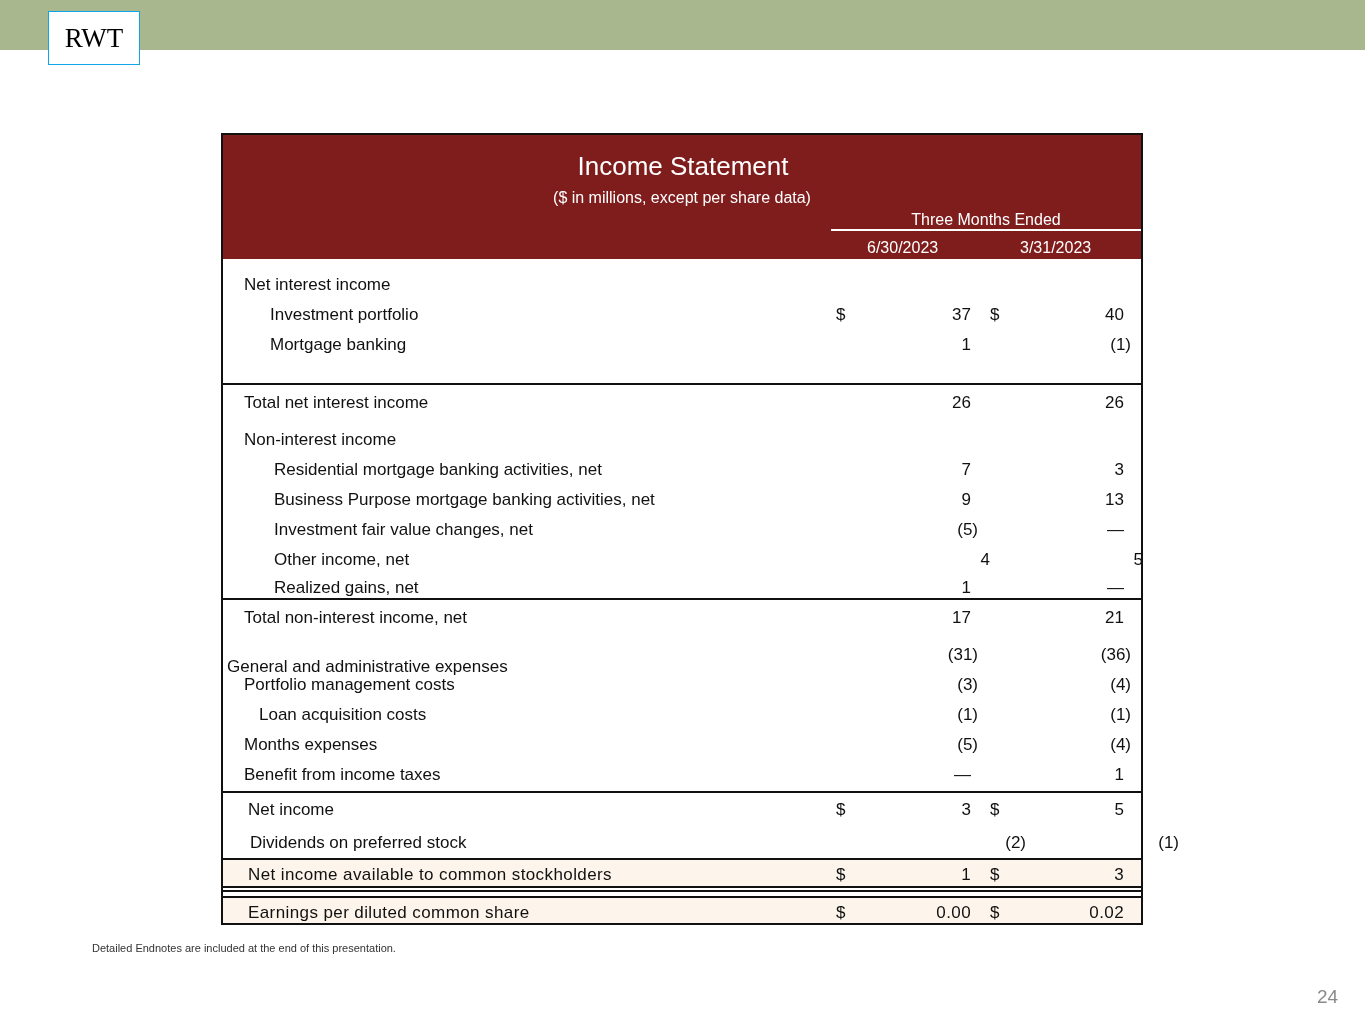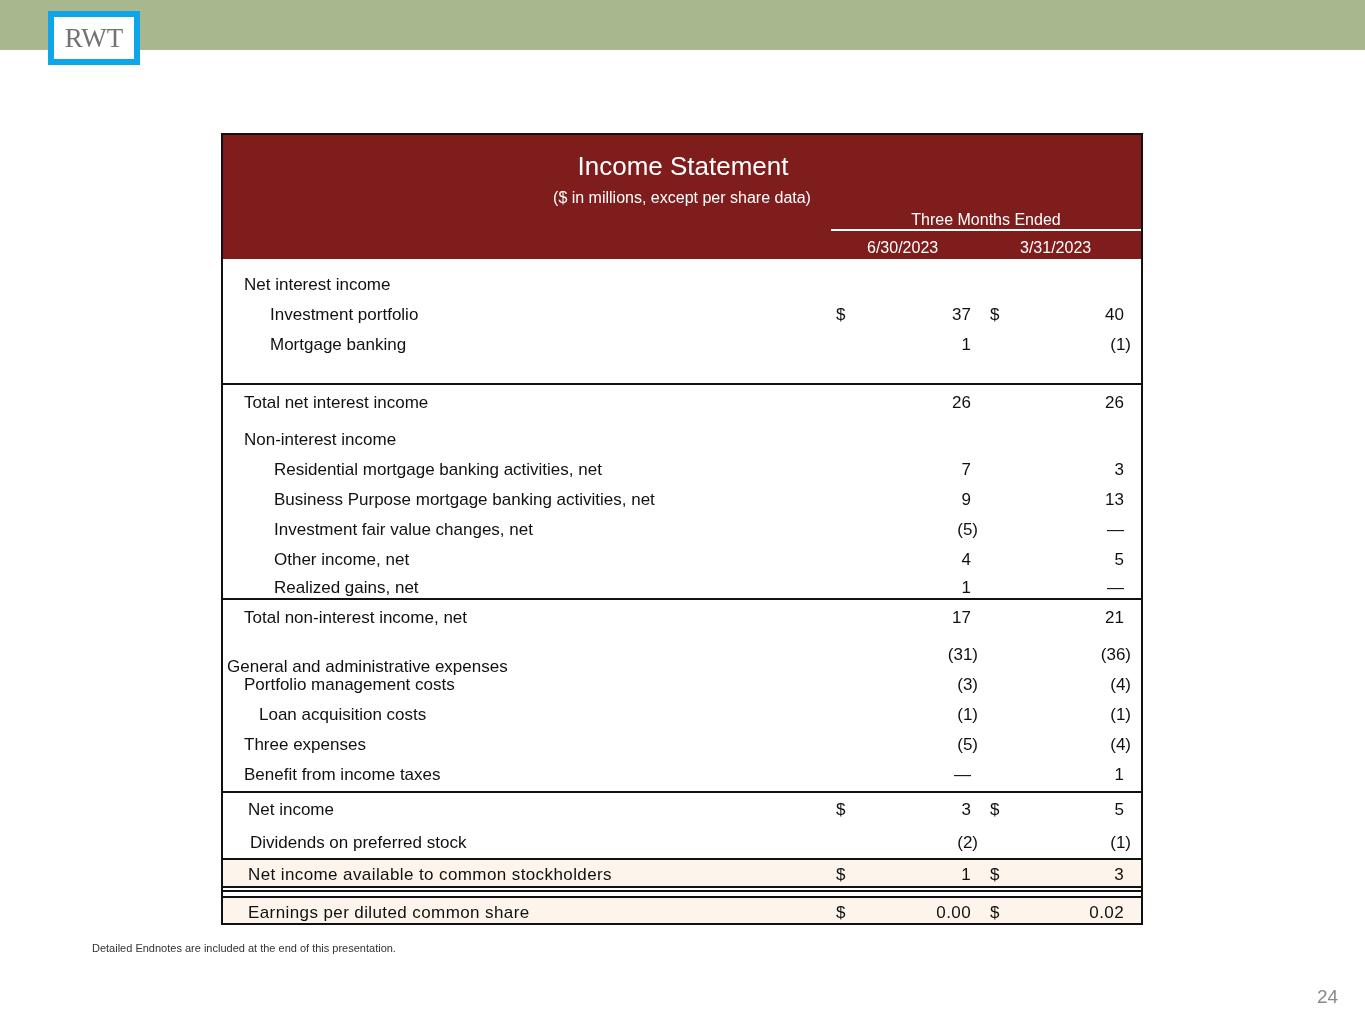--- a/index.html
+++ b/index.html
@@ -1,18 +1,18 @@
 <!DOCTYPE html>
 <html><head>
 <meta charset="utf-8">
 <style>
   html, body { margin:0; padding:0; }
   body { width:1365px; height:1024px; position:relative; background:#ffffff; font-family:"Liberation Sans", sans-serif; overflow:hidden; }
   .topbar { position:absolute; left:0; top:0; width:1365px; height:50px; background:#a9b78e; }
-  .logo { position:absolute; left:48px; top:11px; width:92px; height:54px; background:#fff; border:6px solid #0ea5e9; box-sizing:border-box; display:flex; align-items:center; justify-content:center; font-family:"Liberation Serif", serif; font-size:27px; color:#737373; }
+  .logo { position:absolute; left:48px; top:11px; width:92px; height:54px; background:#fff; border:1px solid #0ea5e9; box-sizing:border-box; display:flex; align-items:center; justify-content:center; font-family:"Liberation Serif", serif; font-size:27px; color:#000000; }
   .table { position:absolute; left:221px; top:133px; width:922px; height:792px; border:2px solid #111; box-sizing:border-box; }
   .thead { position:absolute; left:0; top:0; width:918px; height:124px; background:#7f1d1d; color:#fff; }
   .title { position:absolute; left:0; width:918px; top:16px; text-align:center; font-size:26px; padding-left:0; }
   .title span { position:relative; left:1px; }
   .subtitle { position:absolute; left:0; width:918px; top:54px; text-align:center; font-size:16px; }
   .period { position:absolute; left:608px; width:310px; top:76px; text-align:center; font-size:16px; }
   .period-line { position:absolute; left:608px; top:94px; width:310px; height:2px; background:#fff; }
   .col-date { position:absolute; top:104px; font-size:16px; }
   .row { position:absolute; left:0; width:918px; height:28px; font-size:17px; color:#111; }
   .row .label { position:absolute; top:4px; white-space:nowrap; }
@@ -84,21 +84,21 @@
   <div class="row" style="top:351px;">
     <span class="label" style="left:51px;">Business Purpose mortgage banking activities, net</span>
     <span class="v1">9</span>
     <span class="v2">13</span>
   </div>
   <div class="row" style="top:381px;">
     <span class="label" style="left:51px;">Investment fair value changes, net</span>
     <span class="v1 paren">(5)</span>
     <span class="v2">—</span>
   </div>
-  <div class="row" style="top:411px;">
+  <div class="row" style="top:411px;padding-left:19px;">
     <span class="label" style="left:51px;">Other income, net</span>
     <span class="v1">4</span>
     <span class="v2">5</span>
   </div>
   <div class="row" style="top:439px;">
     <span class="label" style="left:51px;">Realized gains, net</span>
     <span class="v1">1</span>
     <span class="v2">—</span>
   </div>
   <div class="row" style="top:469px;">
@@ -115,37 +115,37 @@
     <span class="label" style="left:21px;">Portfolio management costs</span>
     <span class="v1 paren">(3)</span>
     <span class="v2 paren">(4)</span>
   </div>
   <div class="row" style="top:566px;">
     <span class="label" style="left:36px;">Loan acquisition costs</span>
     <span class="v1 paren">(1)</span>
     <span class="v2 paren">(1)</span>
   </div>
   <div class="row" style="top:596px;">
-    <span class="label" style="left:21px;">Three expenses</span>
+    <span class="label" style="left:21px;">Months expenses</span>
     <span class="v1 paren">(5)</span>
     <span class="v2 paren">(4)</span>
   </div>
   <div class="row" style="top:626px;">
     <span class="label" style="left:21px;">Benefit from income taxes</span>
     <span class="v1">—</span>
     <span class="v2">1</span>
   </div>
   <div class="row" style="top:661px;">
     <span class="label" style="left:25px;">Net income</span>
     <span class="dollar" style="left:613px;">$</span>
     <span class="v1">3</span>
     <span class="dollar" style="left:767px;">$</span>
     <span class="v2">5</span>
   </div>
-  <div class="row" style="top:694px;">
+  <div class="row" style="top:694px;padding-left:48px;">
     <span class="label" style="left:27px;">Dividends on preferred stock</span>
     <span class="v1 paren">(2)</span>
     <span class="v2 paren">(1)</span>
   </div>
   <div class="row" style="top:726px;letter-spacing:0.4px;">
     <span class="label" style="left:25px;">Net income available to common stockholders</span>
     <span class="dollar" style="left:613px;">$</span>
     <span class="v1">1</span>
     <span class="dollar" style="left:767px;">$</span>
     <span class="v2">3</span>

